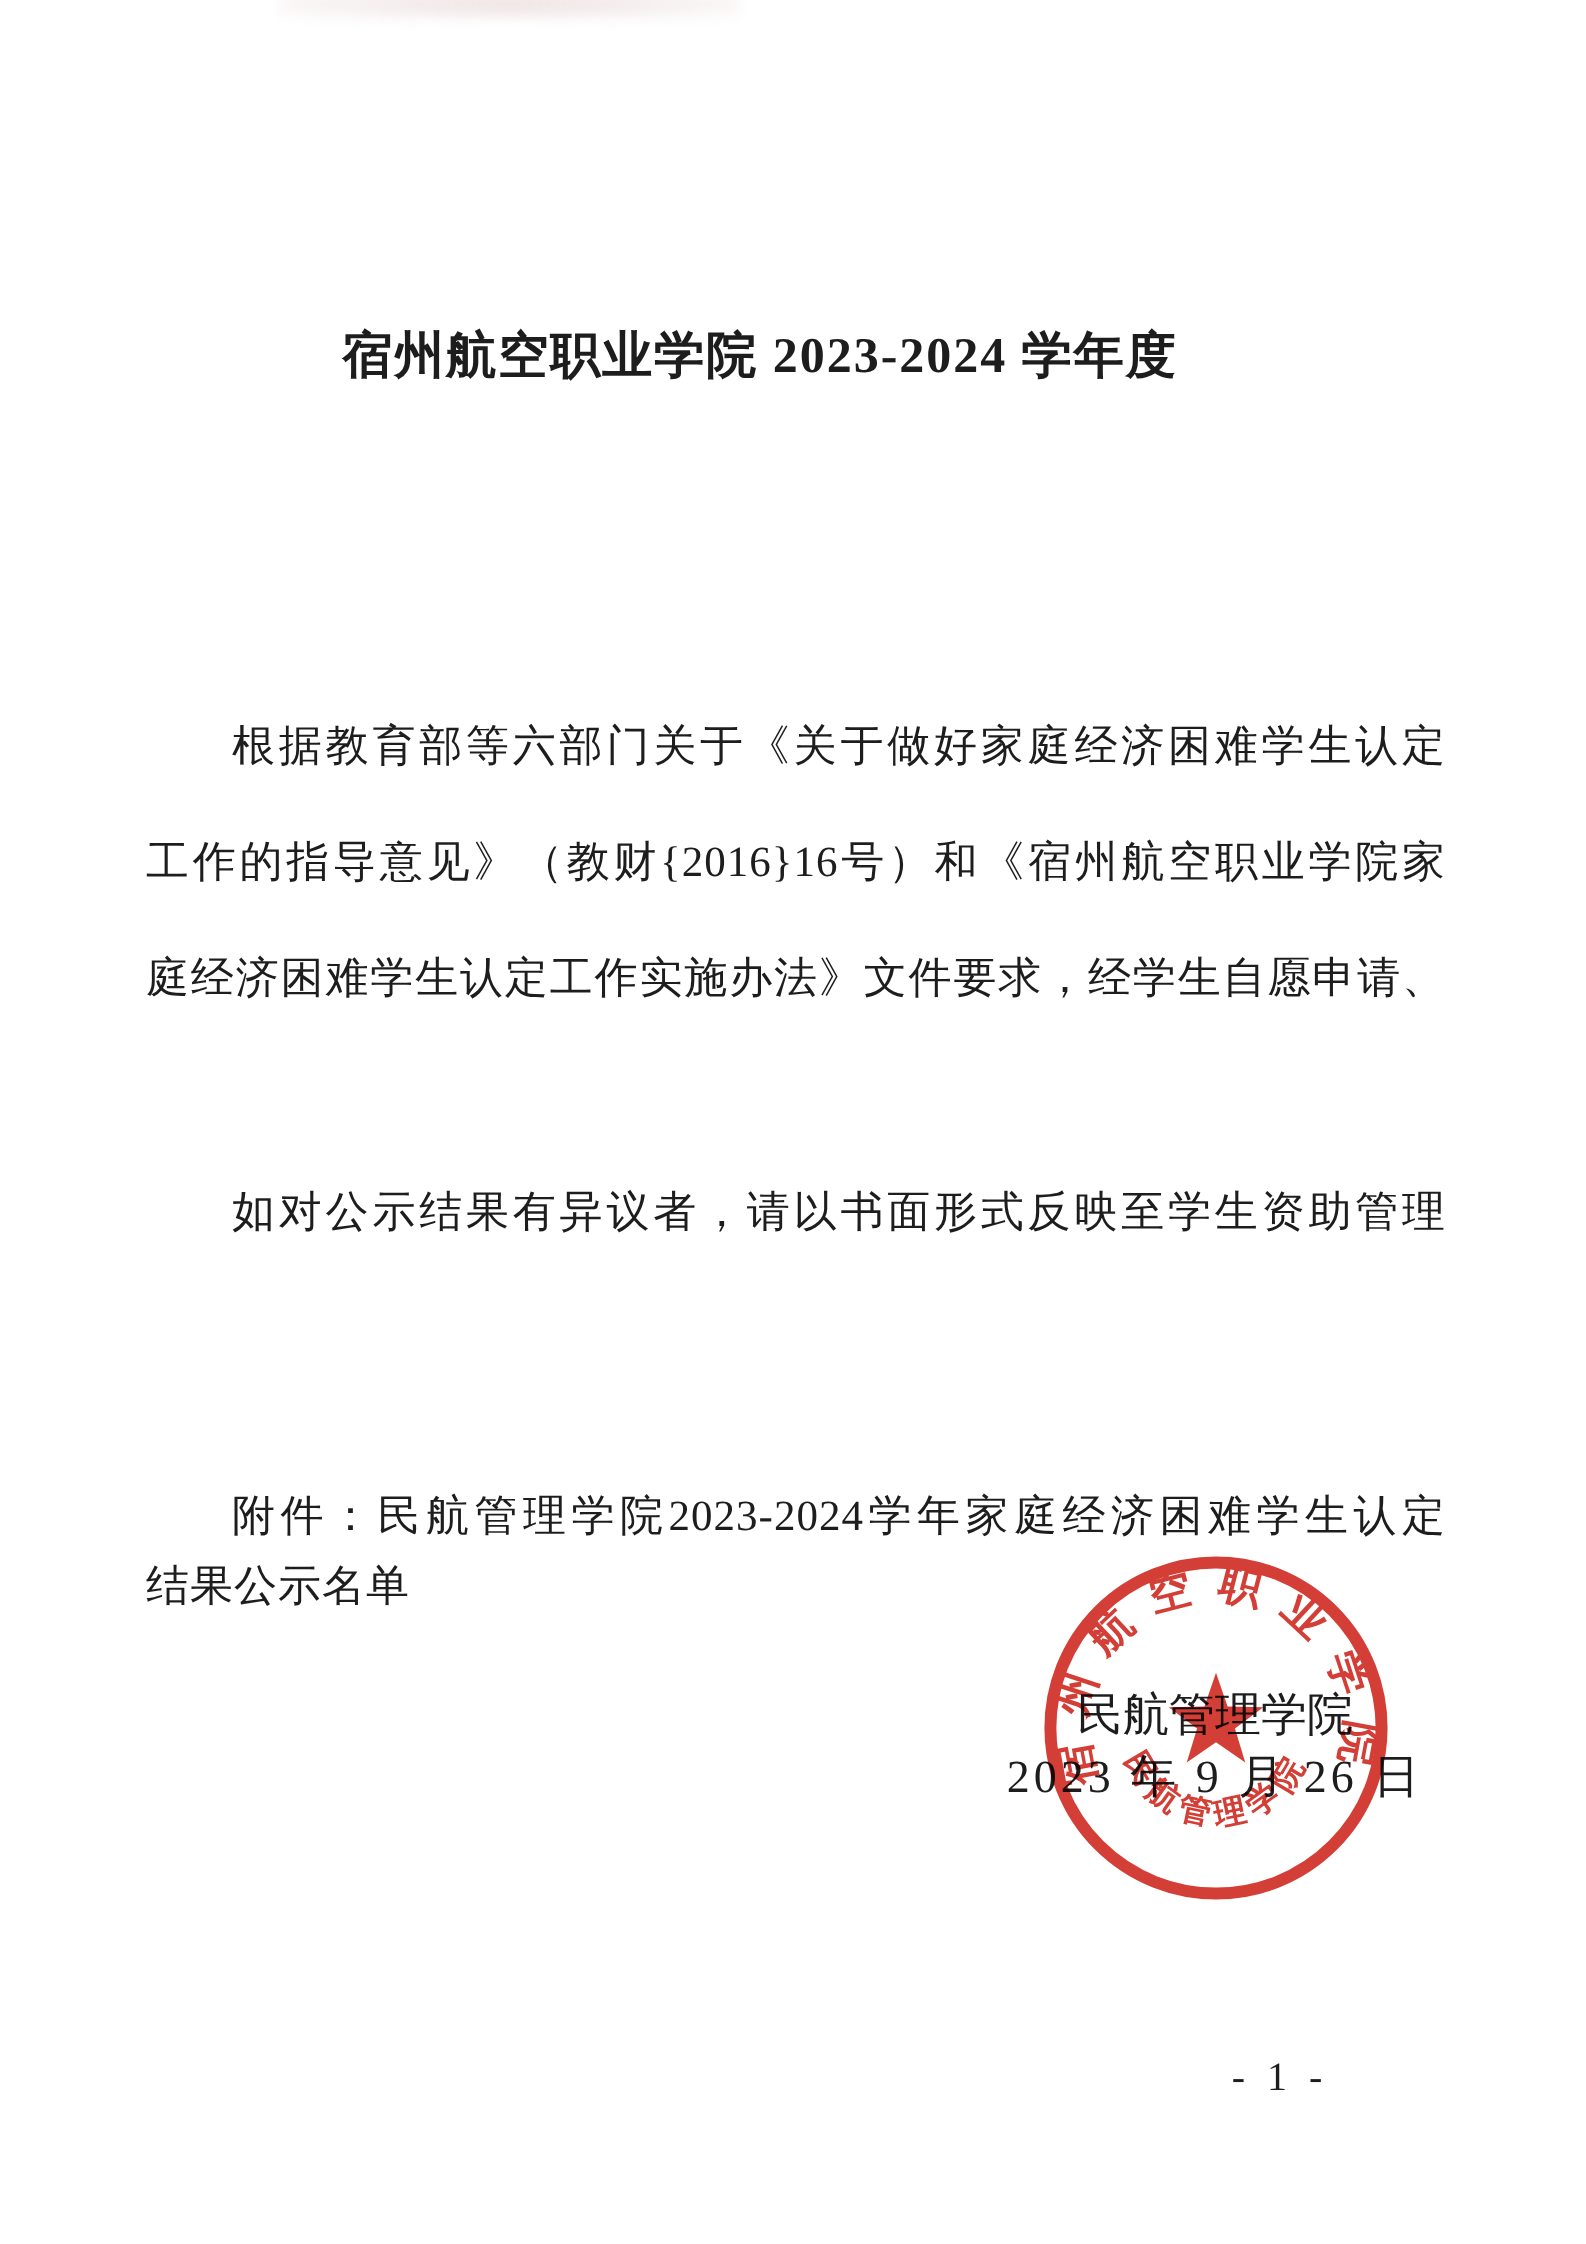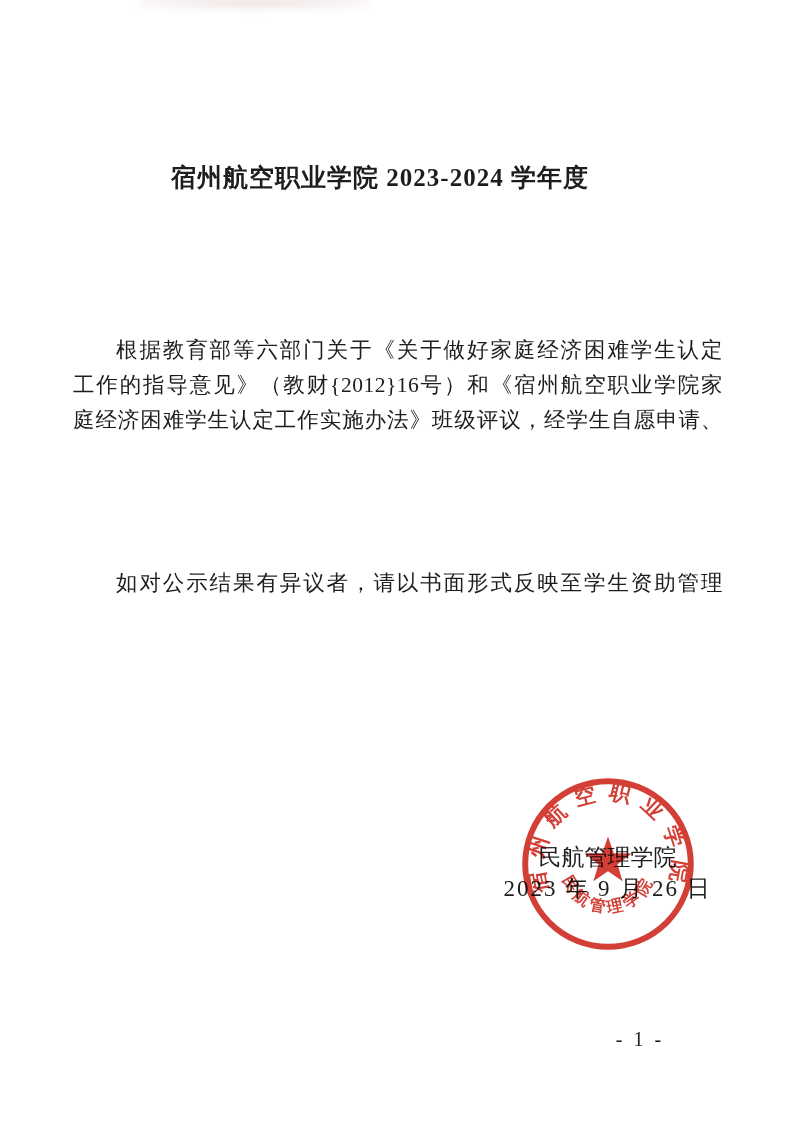--- a/index.html
+++ b/index.html
@@ -33,21 +33,21 @@
   .block {
     position: absolute;
     left: 73px;
     width: 650px;
     font-size: 21.5px;
   }
   .p1 { top: 333px; line-height: 35px; }
   .p2 { top: 564px; line-height: 38px; }
   .p3 { top: 718px; line-height: 35px; }
   .line { letter-spacing: 0.5px; }
-  .line.full { text-align: justify; text-align-last: justify; }
+  .line.full { text-align: justify; text-align-last: justify; margin-top: 23px; }
   .line.ind { text-indent: 43px; }
 
   .sig {
     position: absolute;
     left: 495px; top: 842px;
     width: 225px;
     text-align: center;
     font-size: 23px;
     z-index: 1;
   }
@@ -79,28 +79,32 @@
 <body>
 
 <div class="page">
 
   <div class="smudge"></div>
 
   <h1 class="title t1">宿州航空职业学院 2023-2024 学年度</h1>
 
   <div class="block p1">
     <div class="line ind full">根据教育部等六部门关于《关于做好家庭经济困难学生认定</div>
-    <div class="line full">工作的指导意见》（教财{2012}16号）和《宿州航空职业学院家</div>
-    <div class="line full">庭经济困难学生认定工作实施办法》班级评议，经学生自愿申请、</div>
+    <div class="line full">工作的指导意见》（教财{2016}16号）和《宿州航空职业学院家</div>
+    <div class="line full">庭经济困难学生认定工作实施办法》文件要求，经学生自愿申请、</div>
   </div>
 
   <div class="block p2">
     <div class="line ind full">如对公示结果有异议者，请以书面形式反映至学生资助管理</div>
   </div>
 
+  <div class="block p3">
+    <div class="line ind full">附件：民航管理学院2023-2024学年家庭经济困难学生认定</div>
+    <div class="line">结果公示名单</div>
+  </div>
 
   <div class="sig">
     <div class="sig-org">民航管理学院</div>
     <div class="sig-date">2023 年 9 月 26 日</div>
   </div>
 
   <div class="seal">
     <svg viewBox="0 0 200 200" width="184" height="184">
       <defs>
         <path id="arcTop" d="M 35.1 126.2 A 70 70 0 1 1 164.9 126.2" fill="none"></path>

